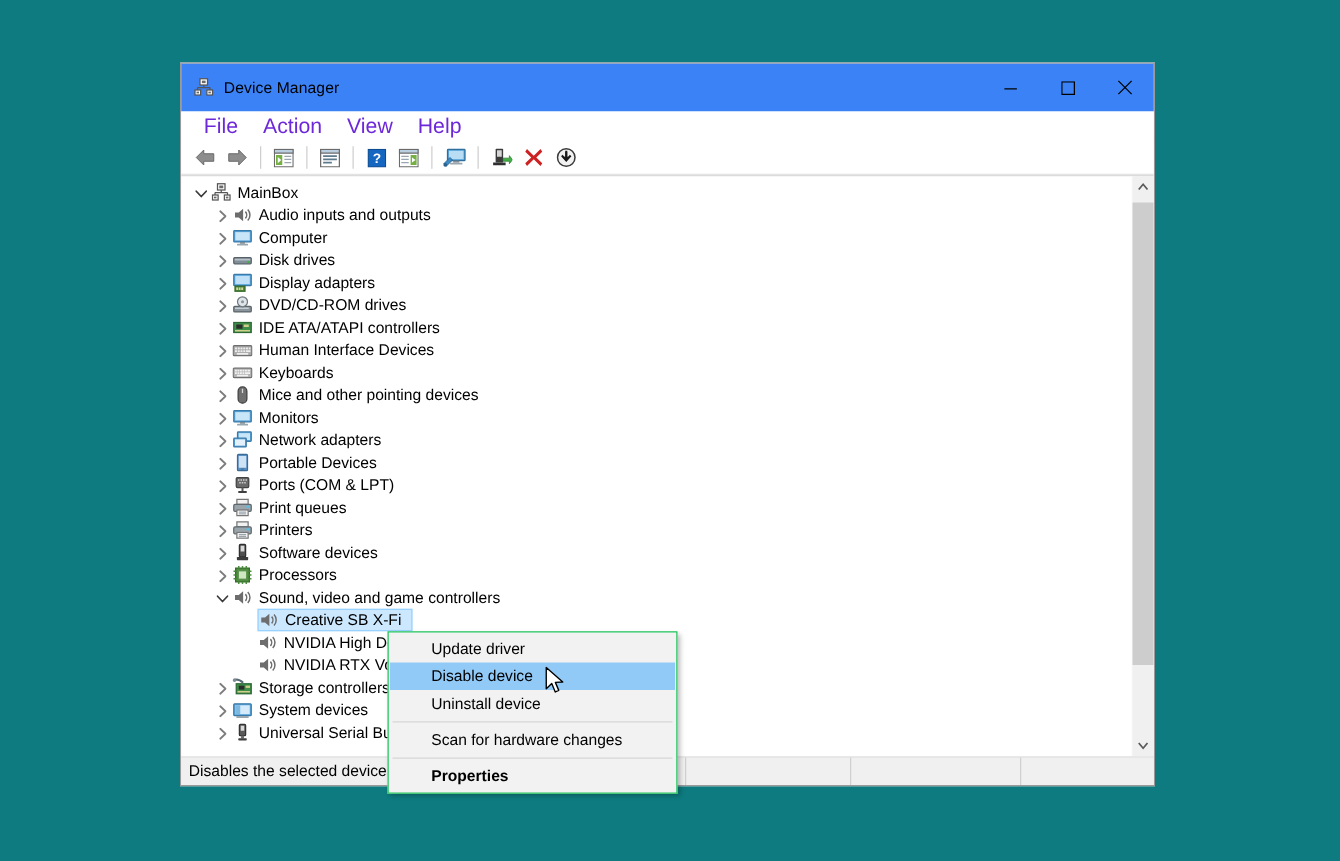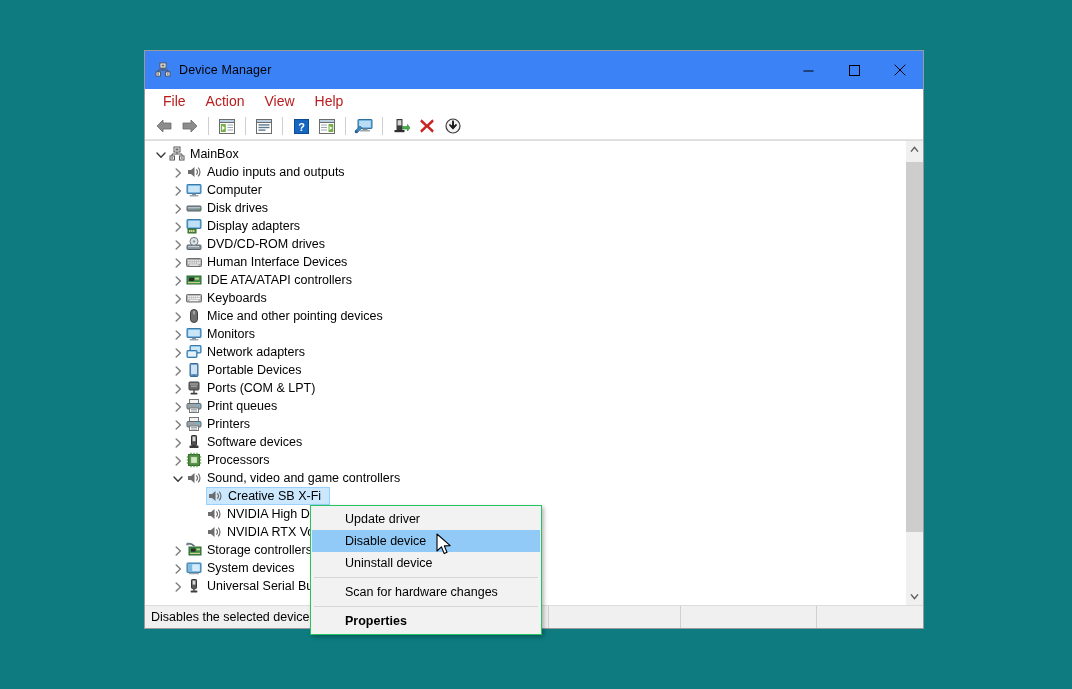--- a/index.html
+++ b/index.html
@@ -73,22 +73,22 @@
   
   .menubar {
     height: 24px;
     display: flex;
     align-items: center;
     padding-left: 8px;
     flex: none;
     background: #ffffff;
   }
   .menu-item {
-    font-size: 14px;
-    color: #b91c1c;
+    font-size: 17px;
+    color: #6d28d9;
     padding: 3px 10px;
     cursor: default;
   }
 
   
   .toolbar {
     height: 26px;
     display: flex;
     align-items: center;
     padding-left: 6px;
@@ -497,53 +497,53 @@
           </span>
         </div>
         <div class="row depth1">
           <span class="twisty">
             <svg width="8" height="10" viewBox="0 0 8 10">
               <path d="M2.2 1 L6.4 5 L2.2 9" fill="none" stroke="#7d7d7d" stroke-width="1.4" stroke-linecap="round" stroke-linejoin="round"></path>
             </svg>
           </span>
           <span class="selwrap">
             <span class="dicon"><svg width="16" height="16" viewBox="0 0 16 16">
+                <rect x="1" y="4" width="14" height="8" fill="#3f8f4a" stroke="#2d6a35"></rect>
+                <rect x="3" y="5.6" width="5" height="3.4" fill="#2b2b2b"></rect>
+                <rect x="9" y="5.6" width="4" height="2" fill="#cfcf8a"></rect>
+                <rect x="2" y="10" width="12" height="1.2" fill="#cfcf8a"></rect>
+              </svg></span>
+            <span class="label">IDE ATA/ATAPI controllers</span>
+          </span>
+        </div>
+        <div class="row depth1">
+          <span class="twisty">
+            <svg width="8" height="10" viewBox="0 0 8 10">
+              <path d="M2.2 1 L6.4 5 L2.2 9" fill="none" stroke="#7d7d7d" stroke-width="1.4" stroke-linecap="round" stroke-linejoin="round"></path>
+            </svg>
+          </span>
+          <span class="selwrap">
+            <span class="dicon"><svg width="16" height="16" viewBox="0 0 16 16">
                 <rect x="0.5" y="4.5" width="15" height="8" rx="1" fill="#a9a9a9" stroke="#6f6f6f"></rect>
                 <g fill="#ededed">
                   <rect x="2" y="6" width="1.6" height="1.5"></rect>
                   <rect x="4.2" y="6" width="1.6" height="1.5"></rect>
                   <rect x="6.4" y="6" width="1.6" height="1.5"></rect>
                   <rect x="8.6" y="6" width="1.6" height="1.5"></rect>
                   <rect x="10.8" y="6" width="1.6" height="1.5"></rect>
                   <rect x="13" y="6" width="1.4" height="1.5"></rect>
                   <rect x="2" y="8.2" width="1.6" height="1.5"></rect>
                   <rect x="4.2" y="8.2" width="1.6" height="1.5"></rect>
                   <rect x="6.4" y="8.2" width="1.6" height="1.5"></rect>
                   <rect x="8.6" y="8.2" width="1.6" height="1.5"></rect>
                   <rect x="10.8" y="8.2" width="3.6" height="1.5"></rect>
                   <rect x="3.4" y="10.4" width="9.2" height="1.4"></rect>
                 </g>
               </svg></span>
             <span class="label">Human Interface Devices</span>
-          </span>
-        </div>
-        <div class="row depth1">
-          <span class="twisty">
-            <svg width="8" height="10" viewBox="0 0 8 10">
-              <path d="M2.2 1 L6.4 5 L2.2 9" fill="none" stroke="#7d7d7d" stroke-width="1.4" stroke-linecap="round" stroke-linejoin="round"></path>
-            </svg>
-          </span>
-          <span class="selwrap">
-            <span class="dicon"><svg width="16" height="16" viewBox="0 0 16 16">
-                <rect x="1" y="4" width="14" height="8" fill="#3f8f4a" stroke="#2d6a35"></rect>
-                <rect x="3" y="5.6" width="5" height="3.4" fill="#2b2b2b"></rect>
-                <rect x="9" y="5.6" width="4" height="2" fill="#cfcf8a"></rect>
-                <rect x="2" y="10" width="12" height="1.2" fill="#cfcf8a"></rect>
-              </svg></span>
-            <span class="label">IDE ATA/ATAPI controllers</span>
           </span>
         </div>
         <div class="row depth1">
           <span class="twisty">
             <svg width="8" height="10" viewBox="0 0 8 10">
               <path d="M2.2 1 L6.4 5 L2.2 9" fill="none" stroke="#7d7d7d" stroke-width="1.4" stroke-linecap="round" stroke-linejoin="round"></path>
             </svg>
           </span>
           <span class="selwrap">
             <span class="dicon"><svg width="16" height="16" viewBox="0 0 16 16">

